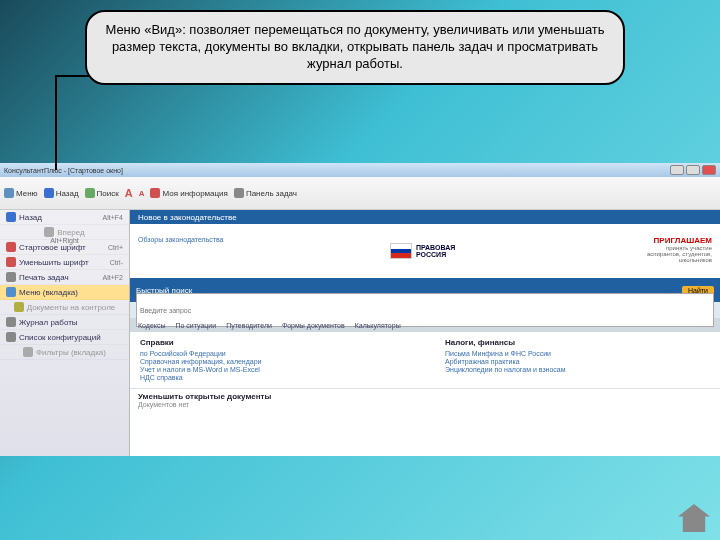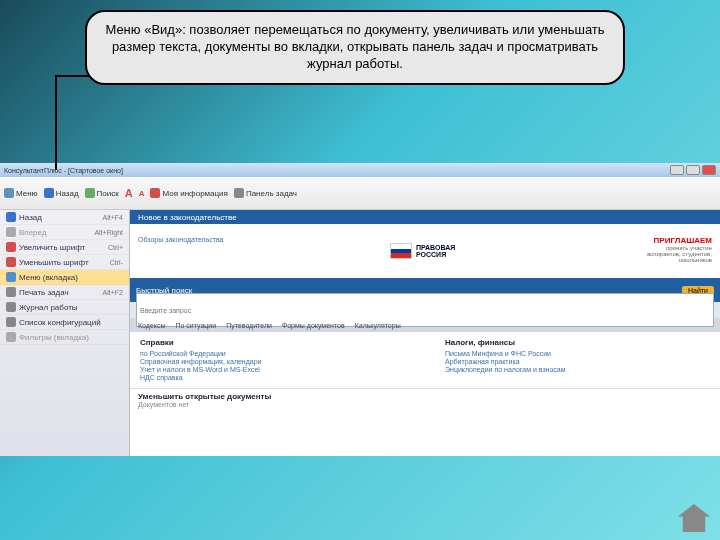--- a/index.html
+++ b/index.html
@@ -12,21 +12,21 @@
   .winbtns { display: flex; gap: 2px; }
   .winbtn { width: 14px; height: 10px; background: #ddd; border: 1px solid #888; border-radius: 2px; }
   .winbtn.x { background: #e05050; }
   .toolbar { height: 20px; background: linear-gradient(#f8f8f8,#e8e8e8); border-bottom: 1px solid #ccc; display: flex; align-items: center; padding: 16px 4px; gap: 6px; font-size: 8px; color: #333; }
   .tbitem { display: flex; align-items: center; gap: 2px; }
   .tbicon { width: 10px; height: 10px; background: #6090c0; border-radius: 2px; }
   .main { display: flex; height: calc(100% - 34px); }
   .menu { width: 130px; background: linear-gradient(#f0f0f4,#e0e0ea); border-right: 1px solid #bbb; }
   .mrow { display: flex; align-items: center; justify-content: space-between; padding: 2px 6px; height: 15px; font-size: 8px; color: #335; border-bottom: 1px solid rgba(0,0,0,0.03); }
   .mrow.sel { background: #ffe090; }
-  .mrow.dis { color: #999; }
+  .mrow.dis { color: #999; flex-direction: column; }
   .mrow .ml { display: flex; align-items: center; gap: 3px; }
   .mic { width: 10px; height: 10px; border-radius: 2px; }
   .content { flex: 1; background: #fff; overflow: hidden; position: relative; }
   .hdr { background: #2060a0; color: #fff; padding: 2px 8px; font-size: 8px; height: 14px; display:flex; align-items:center; }
   .banner { display: flex; justify-content: space-between; padding: 12px 8px; }
   .logo { width: 90px; height: 30px; display:flex; align-items:center; gap:4px; font-size:7px; color:#555; }
   .flag { width: 24px; height: 16px; background: linear-gradient(#fff 33%, #0039a6 33%, #0039a6 66%, #d52b1e 66%); border:1px solid #ccc; }
   .promo { font-size: 6px; color: #666; text-align: right; }
   .promo .pt { color: #d00; font-weight: bold; font-size: 8px; }
   .srch-bar { background: #2060a0; color: #fff; height: 16px; display: flex; align-items: center; justify-content: space-between; padding: 12px 6px; font-size: 8px; }
@@ -99,44 +99,51 @@
         <div class="mrow dis">
           <div class="ml">
             <div class="mic" style="background:#aaa"></div>
             <span>Вперед</span>
           </div>
           <span style="font-size:7px;color:#777">Alt+Right</span>
         </div>
         <div class="mrow">
           <div class="ml">
             <div class="mic" style="background:#d05050"></div>
-            <span>Увеличить шрифт</span>
+            <span>Стартовое шрифт</span>
           </div>
           <span style="font-size:7px;color:#777">Ctrl+</span>
         </div>
         <div class="mrow">
           <div class="ml">
             <div class="mic" style="background:#d05050"></div>
             <span>Уменьшить шрифт</span>
           </div>
           <span style="font-size:7px;color:#777">Ctrl-</span>
         </div>
+        <div class="mrow">
+          <div class="ml">
+            <div class="mic" style="background:#888"></div>
+            <span>Печать задач</span>
+          </div>
+          <span style="font-size:7px;color:#777">Alt+F2</span>
+        </div>
         <div class="mrow sel">
           <div class="ml">
             <div class="mic" style="background:#5090d0"></div>
             <span>Меню (вкладка)</span>
           </div>
           <span style="font-size:7px;color:#777"></span>
         </div>
-        <div class="mrow">
-          <div class="ml">
-            <div class="mic" style="background:#888"></div>
-            <span>Печать задач</span>
-          </div>
-          <span style="font-size:7px;color:#777">Alt+F2</span>
+        <div class="mrow dis">
+          <div class="ml">
+            <div class="mic" style="background:#b0b040"></div>
+            <span>Документы на контроле</span>
+          </div>
+          <span style="font-size:7px;color:#777"></span>
         </div>
         <div class="mrow">
           <div class="ml">
             <div class="mic" style="background:#888"></div>
             <span>Журнал работы</span>
           </div>
           <span style="font-size:7px;color:#777"></span>
         </div>
         <div class="mrow">
           <div class="ml">

